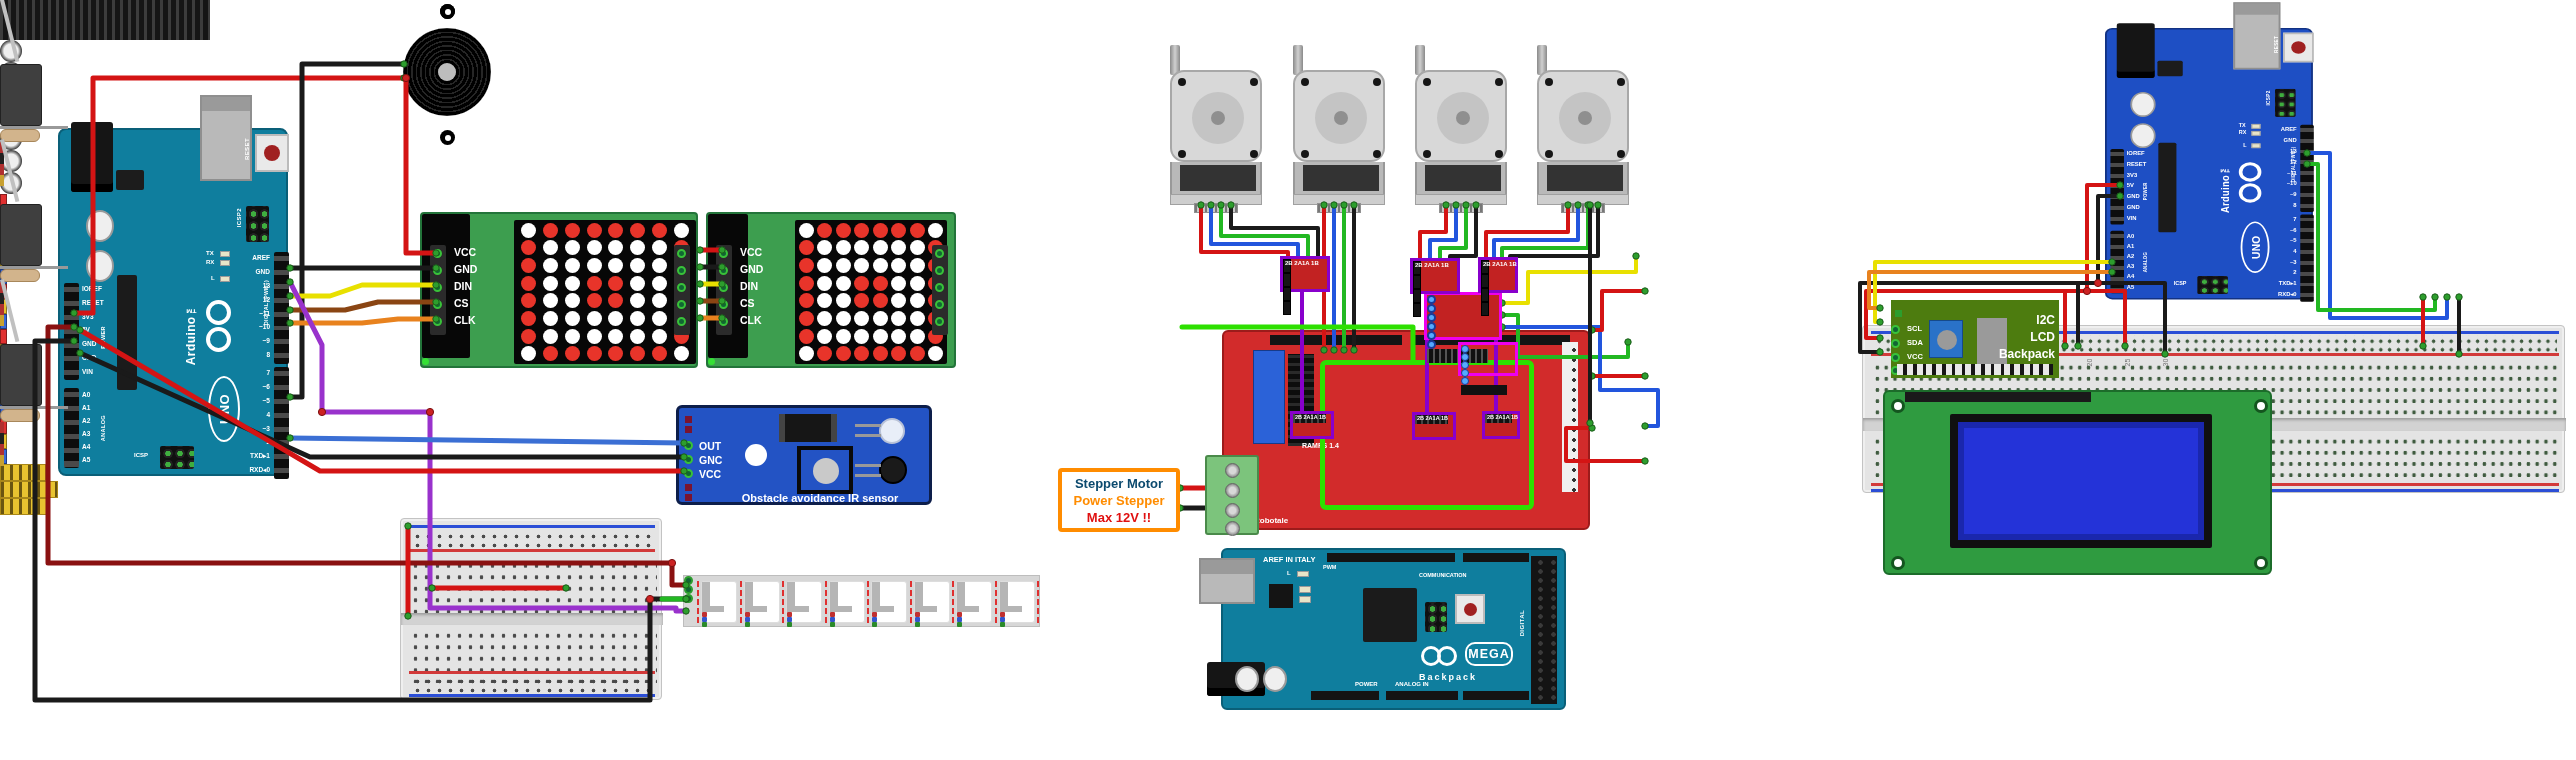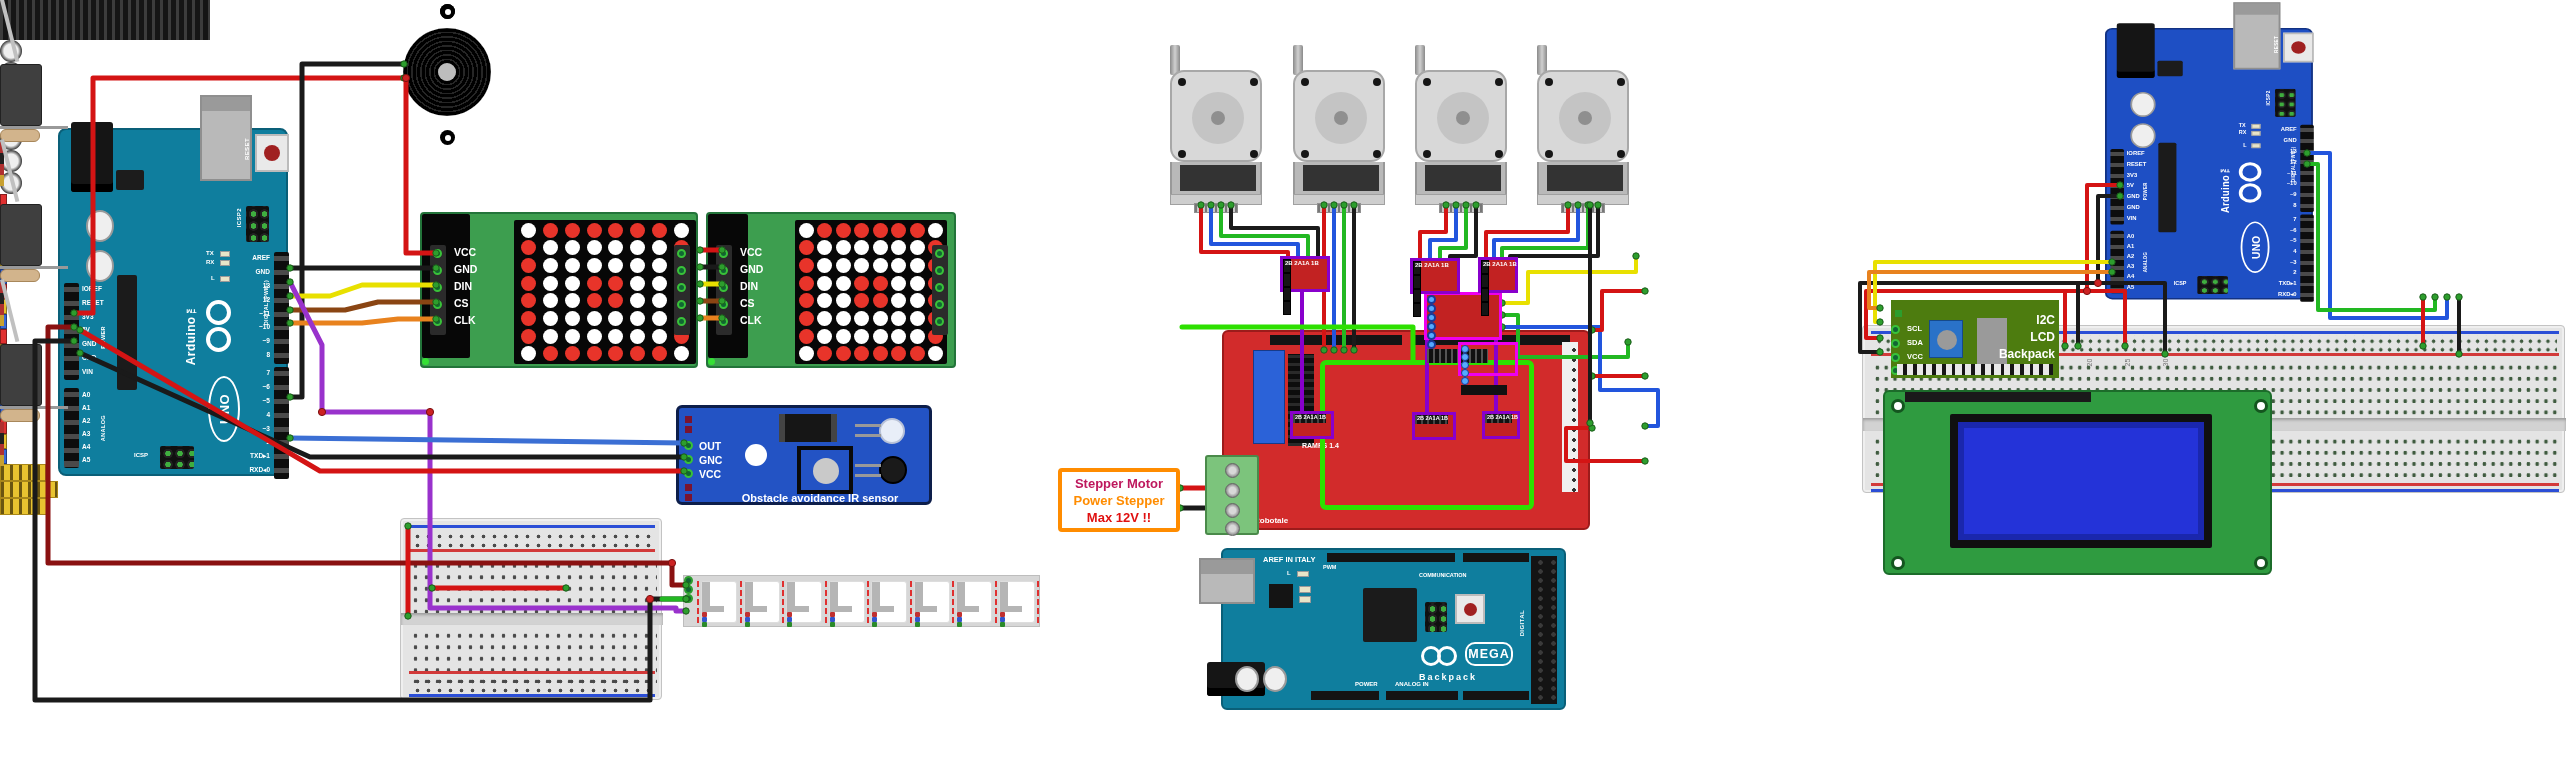--- a/index.html
+++ b/index.html
@@ -613,21 +613,21 @@
       </div>
     </div>
 
   <div class="abs" style="left:1205px;top:455px;width:54px;height:80px;background:#7cc47c;border:2px solid #4a8a4a;border-radius:3px;z-index:45">
     <div class="screw" style="left:18px;top:6px;width:15px;height:15px"></div>
     <div class="screw" style="left:18px;top:26px;width:15px;height:15px"></div>
     <div class="screw" style="left:18px;top:46px;width:15px;height:15px"></div>
     <div class="screw" style="left:18px;top:64px;width:15px;height:15px"></div>
   </div>
   <div class="note orangebox" style="left:1058px;top:468px;width:122px;height:64px">
-    <span style="color:#be185d">Stepper Motor</span>
+    <span style="color:#0c4a6e">Stepper Motor</span>
     <span style="color:#ff8c00">Power Stepper</span>
     <span style="color:#e01010">Max 12V !!</span>
   </div>
 
 
   <div class="board" style="left:1221px;top:548px;width:345px;height:162px;background:#0f7e9e;border:2px solid #0a5f78">
     <div class="abs usb" style="left:-24px;top:8px;width:56px;height:46px"></div>
     <div class="abs jack" style="left:-16px;top:112px;width:58px;height:34px"></div>
     <div class="abs" style="left:40px;top:5px;width:58px;font-size:7.5px;line-height:9px;color:#fff;font-weight:bold">AREF IN ITALY</div>
     <div class="abs" style="left:104px;top:3px;width:128px;height:9px;background:#141414"></div>

